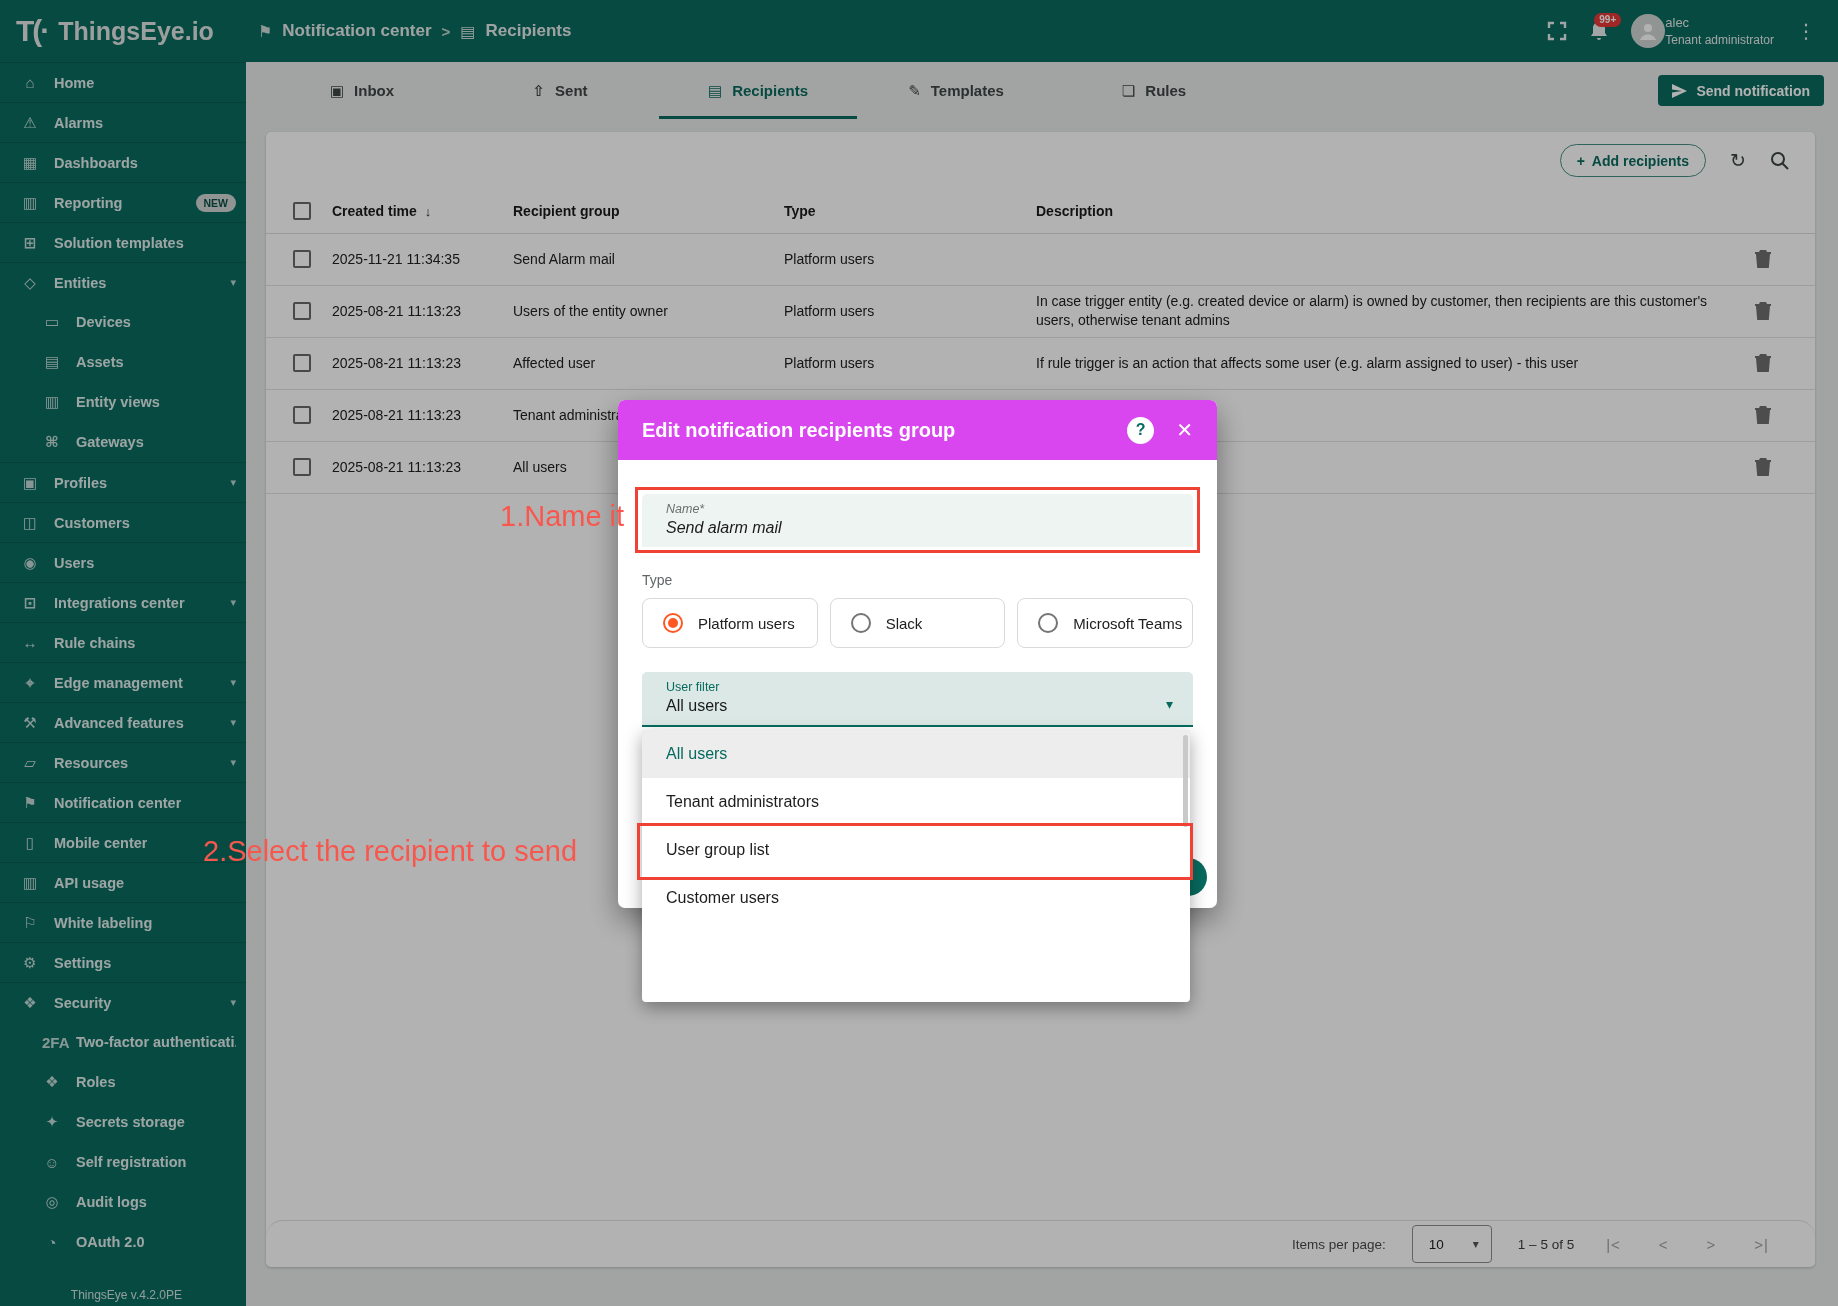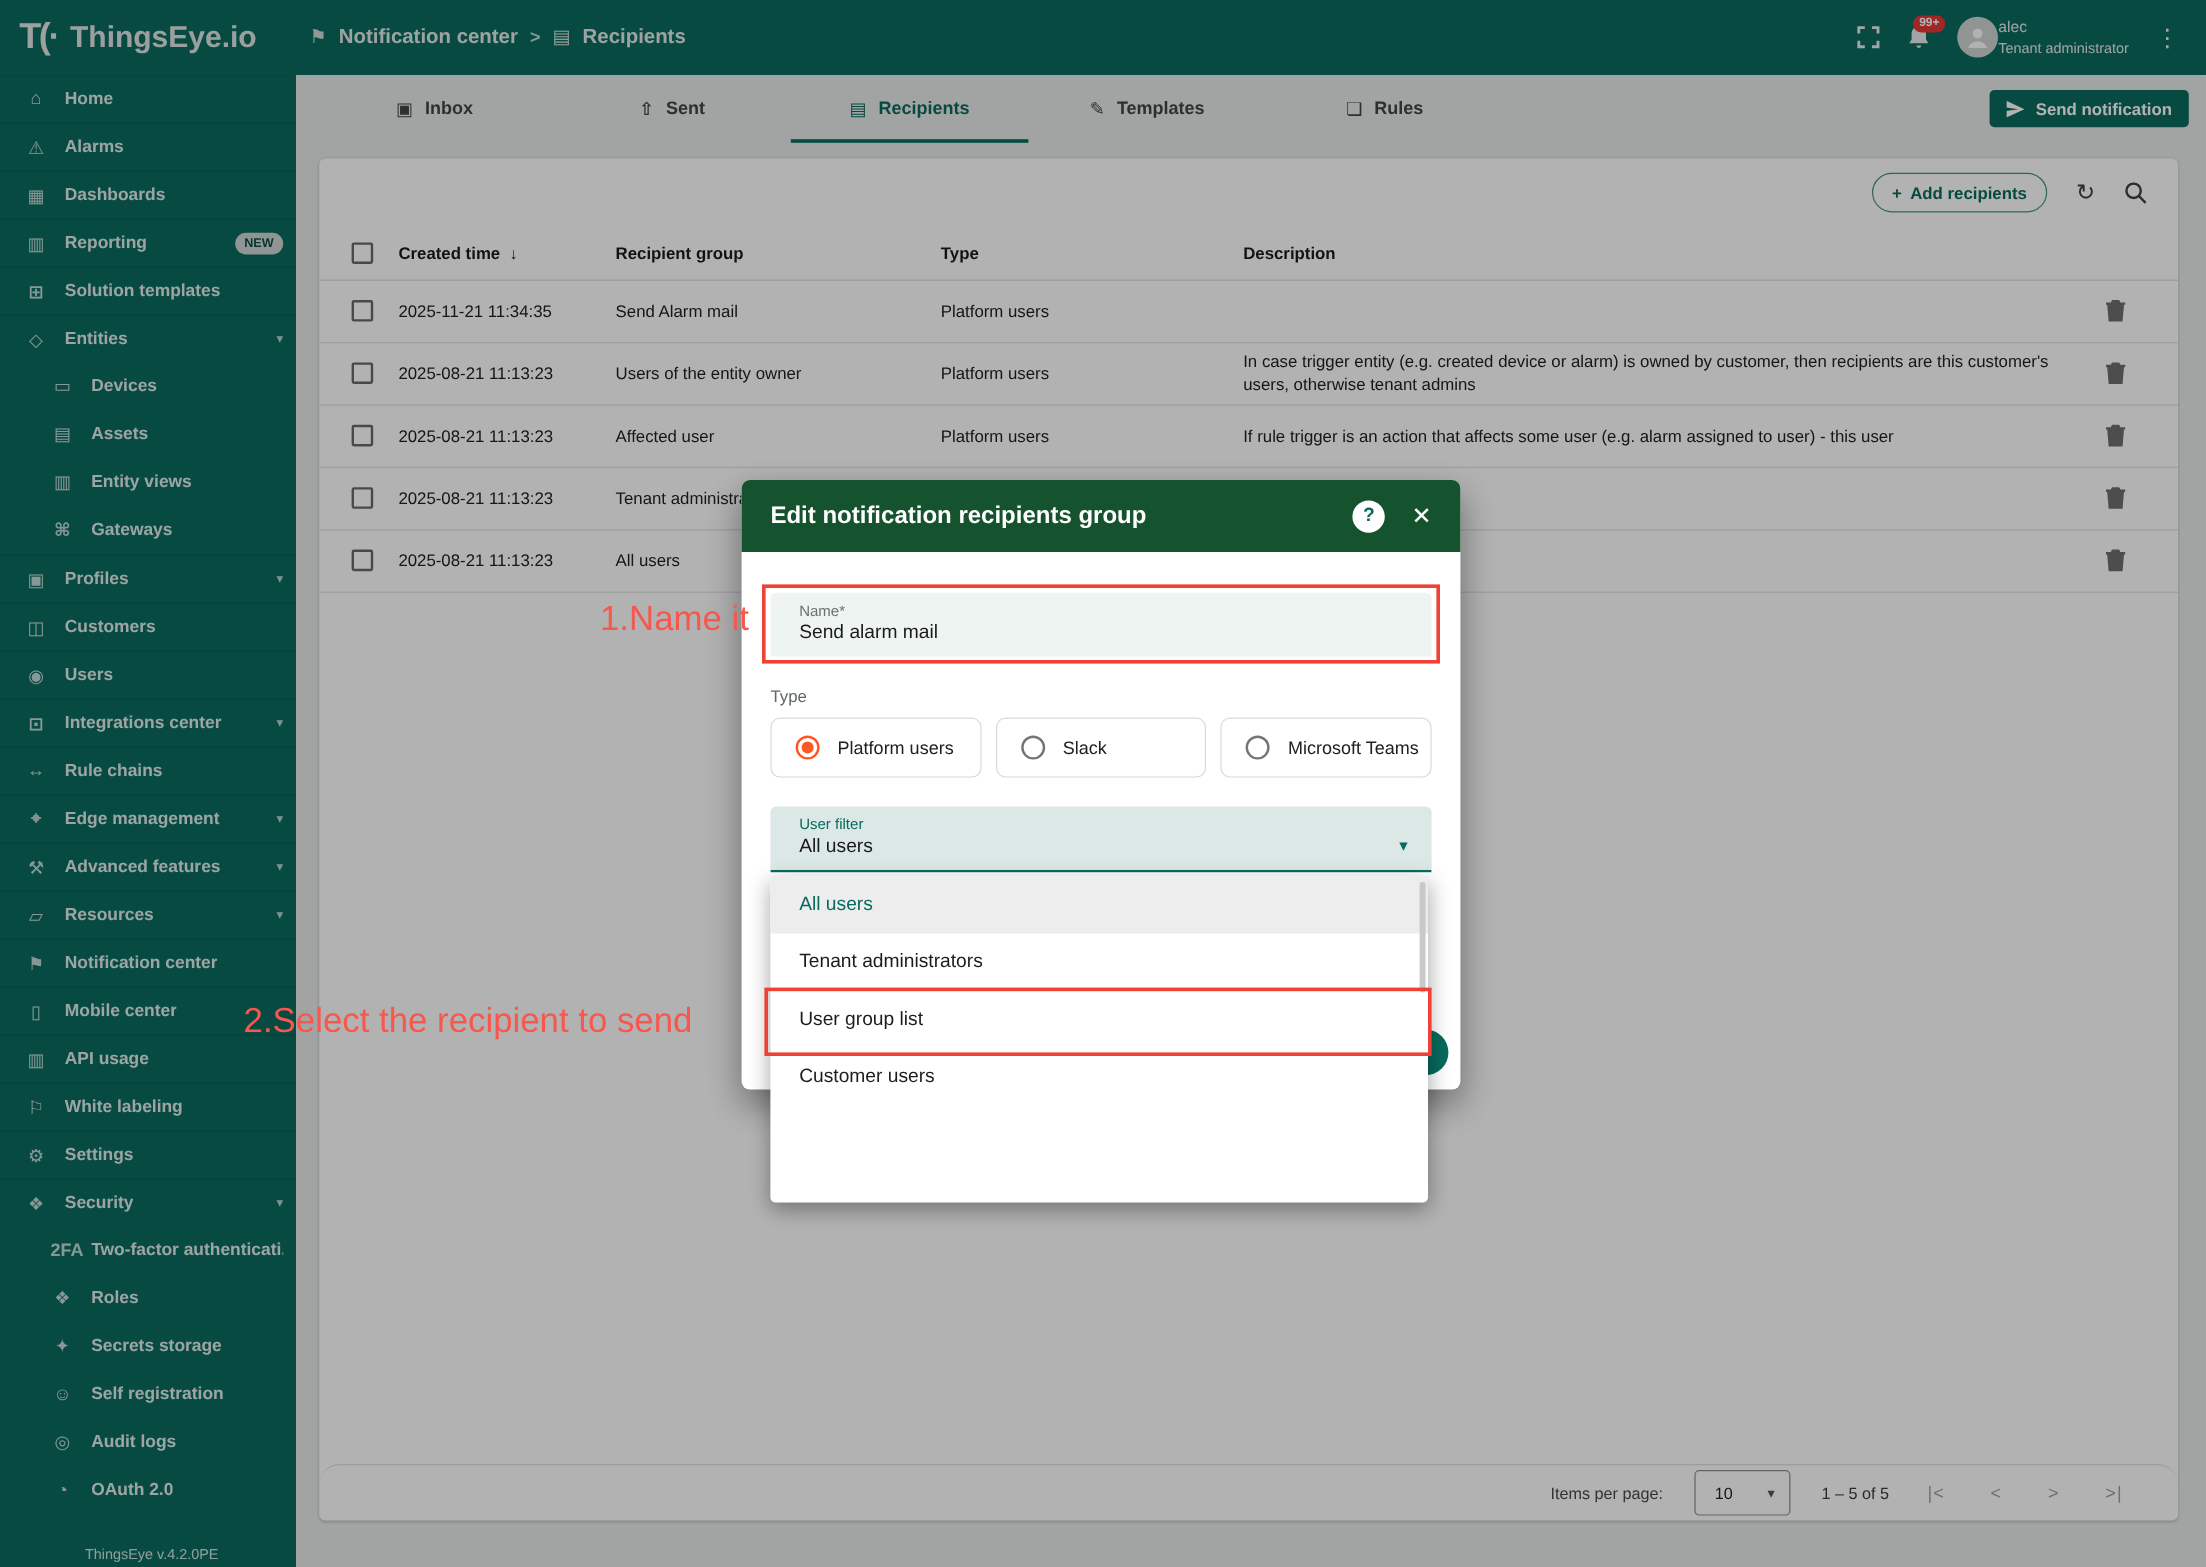--- a/index.html
+++ b/index.html
@@ -71,29 +71,29 @@
     justify-content:flex-end; gap:26px; font-size:13.5px; color:#4a4a4a; padding-right:40px;border-radius:17px; }
   .ipp-select { width:80px; height:38px; border:1px solid #8f8f8f; border-radius:4px; display:flex;
     align-items:center; justify-content:space-between; padding:0 12px 0 16px; cursor:pointer; color:#222; }
   .pg-ctrl { color:#9f9f9f; font-size:15px; letter-spacing:1px; background:none; border:none; cursor:pointer; padding:0 6px; }
   .pg-range { color:#3d3d3d; }
 
   
   .scrim { position:fixed; inset:0; background:rgba(0,0,0,.30); z-index:40; }
   .modal { position:fixed; left:618px; top:400px; width:599px; height:508px; z-index:50;
     border-radius:7px; box-shadow:0 12px 30px rgba(0,0,0,.4); background:#fff; }
-  .modal-head { height:60px; background:#14532d; border-radius:7px 7px 0 0; display:flex; align-items:center;
+  .modal-head { height:60px; background:#d946ef; border-radius:7px 7px 0 0; display:flex; align-items:center;
     padding:0 24px; color:#fff; }
   .modal-title { font-size:20px; font-weight:700; }
   .help-circ { margin-left:auto; width:27px; height:27px; border-radius:50%; background:#fff; color:#076a5e;
     font-size:16px; font-weight:700; display:flex; align-items:center; justify-content:center; cursor:pointer; border:none; }
   .close-x { margin-left:22px; font-size:20px; color:#fff; background:none; border:none; cursor:pointer; }
 
   .name-field { position:absolute; left:24px; top:94px; width:551px; height:53px; background:#eef4f2;
-    border-radius:5px 5px 0 0; padding:8px 0 0 24px; }
+    border-radius:5px 5px 0 0; padding:8px 0 0 24px;font-style:italic; }
   .f-label { font-size:12.5px; color:#68716f; }
   .f-value { font-size:16px; color:#1b1b1b; margin-top:3px; }
   .redbox1 { position:absolute; left:17px; top:87px; width:565px; height:66px;
     border:3px solid #ef4136; pointer-events:none; }
   .type-label { position:absolute; left:24px; top:172px; font-size:14px; color:#5f6867; }
   .radio-row { position:absolute; left:24px; top:198px; width:551px; display:flex; gap:12px; }
   .radio-opt { flex:1; height:50px; border:1px solid #d9d9d9; border-radius:8px; display:flex;
     align-items:center; gap:15px; padding-left:20px; cursor:pointer; background:#fff; }
   .radio-circle { width:20px; height:20px; border:2px solid #747474; border-radius:50%; position:relative; flex:none; }
   .radio-opt.checked .radio-circle { border-color:#ff5722; }

